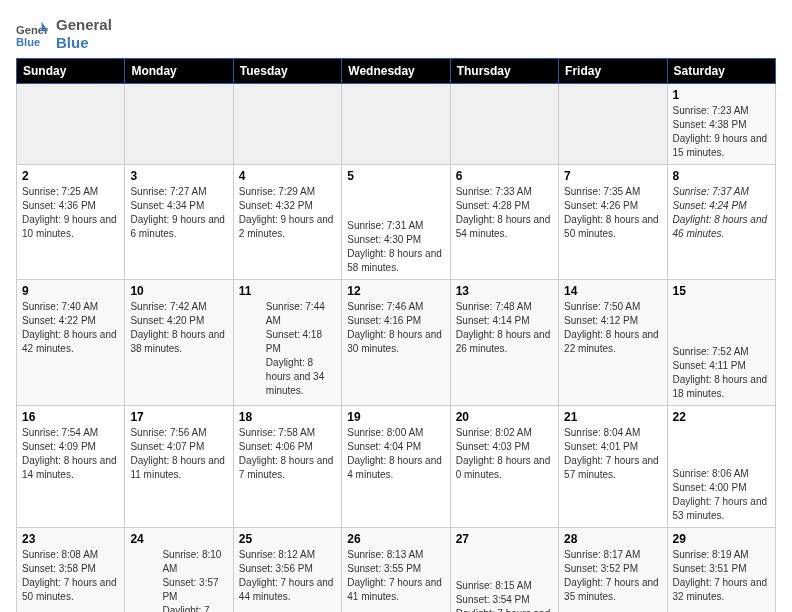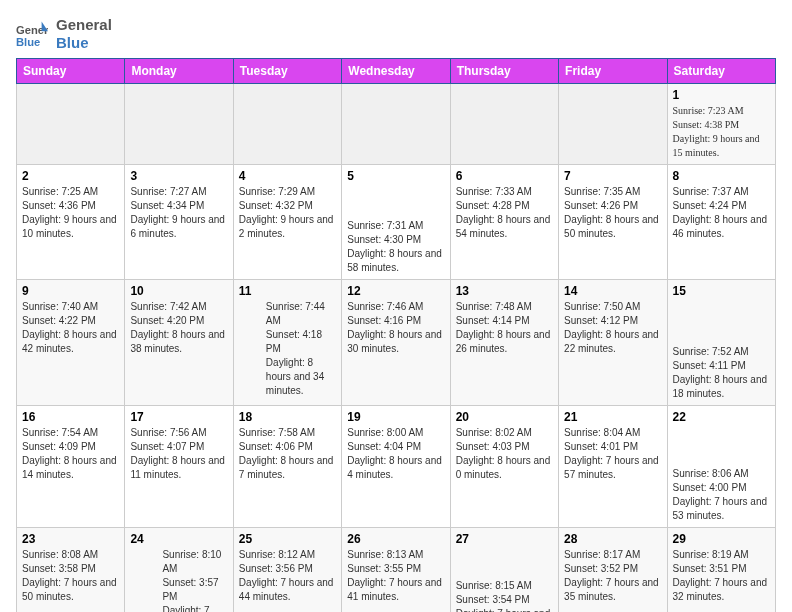--- a/index.html
+++ b/index.html
@@ -38,21 +38,21 @@
       font-size: 16px;
       color: #444;
     }
     .calendar {
       width: 100%;
       border-collapse: collapse;
       margin-top: 4px;
       font-size: 11px;
     }
     .calendar thead th {
-      background-color: #d946ef;
+      background-color: #000000;
       color: #fff;
       text-align: left;
       padding: 5px 6px;
       font-size: 12px;
       font-weight: bold;
       border: 1px solid #2a5a9f;
     }
     .calendar tbody td {
       border: 1px solid #ccc;
       vertical-align: top;
@@ -118,21 +118,21 @@
   <tbody id="calendar-body">
   <tr>
         <td class="empty-cell"></td>
         <td class="empty-cell"></td>
         <td class="empty-cell"></td>
         <td class="empty-cell"></td>
         <td class="empty-cell"></td>
         <td class="empty-cell"></td>
         <td>
           <span class="day-number">1</span>
-          <div class="day-info" style="white-space: pre-line; font-family: Liberation Serif, serif;">Sunrise: 7:23 AM
+          <div class="day-info" style="white-space: pre-line;">Sunrise: 7:23 AM
 Sunset: 4:38 PM
 Daylight: 9 hours and 15 minutes.</div>
         </td>
       </tr>
       <tr>
         <td>
           <span class="day-number">2</span>
           <div class="day-info" style="white-space: pre-line;">Sunrise: 7:25 AM
 Sunset: 4:36 PM
 Daylight: 9 hours and 10 minutes.</div>
@@ -162,21 +162,21 @@
 Daylight: 8 hours and 54 minutes.</div>
         </td>
         <td>
           <span class="day-number">7</span>
           <div class="day-info" style="white-space: pre-line;">Sunrise: 7:35 AM
 Sunset: 4:26 PM
 Daylight: 8 hours and 50 minutes.</div>
         </td>
         <td>
           <span class="day-number">8</span>
-          <div class="day-info" style="white-space: pre-line;">Sunrise: 7:37 AM
+          <div class="day-info" style="white-space: pre-line; font-style: italic;">Sunrise: 7:37 AM
 Sunset: 4:24 PM
 Daylight: 8 hours and 46 minutes.</div>
         </td>
       </tr>
       <tr>
         <td>
           <span class="day-number">9</span>
           <div class="day-info" style="white-space: pre-line;">Sunrise: 7:40 AM
 Sunset: 4:22 PM
 Daylight: 8 hours and 42 minutes.</div>

